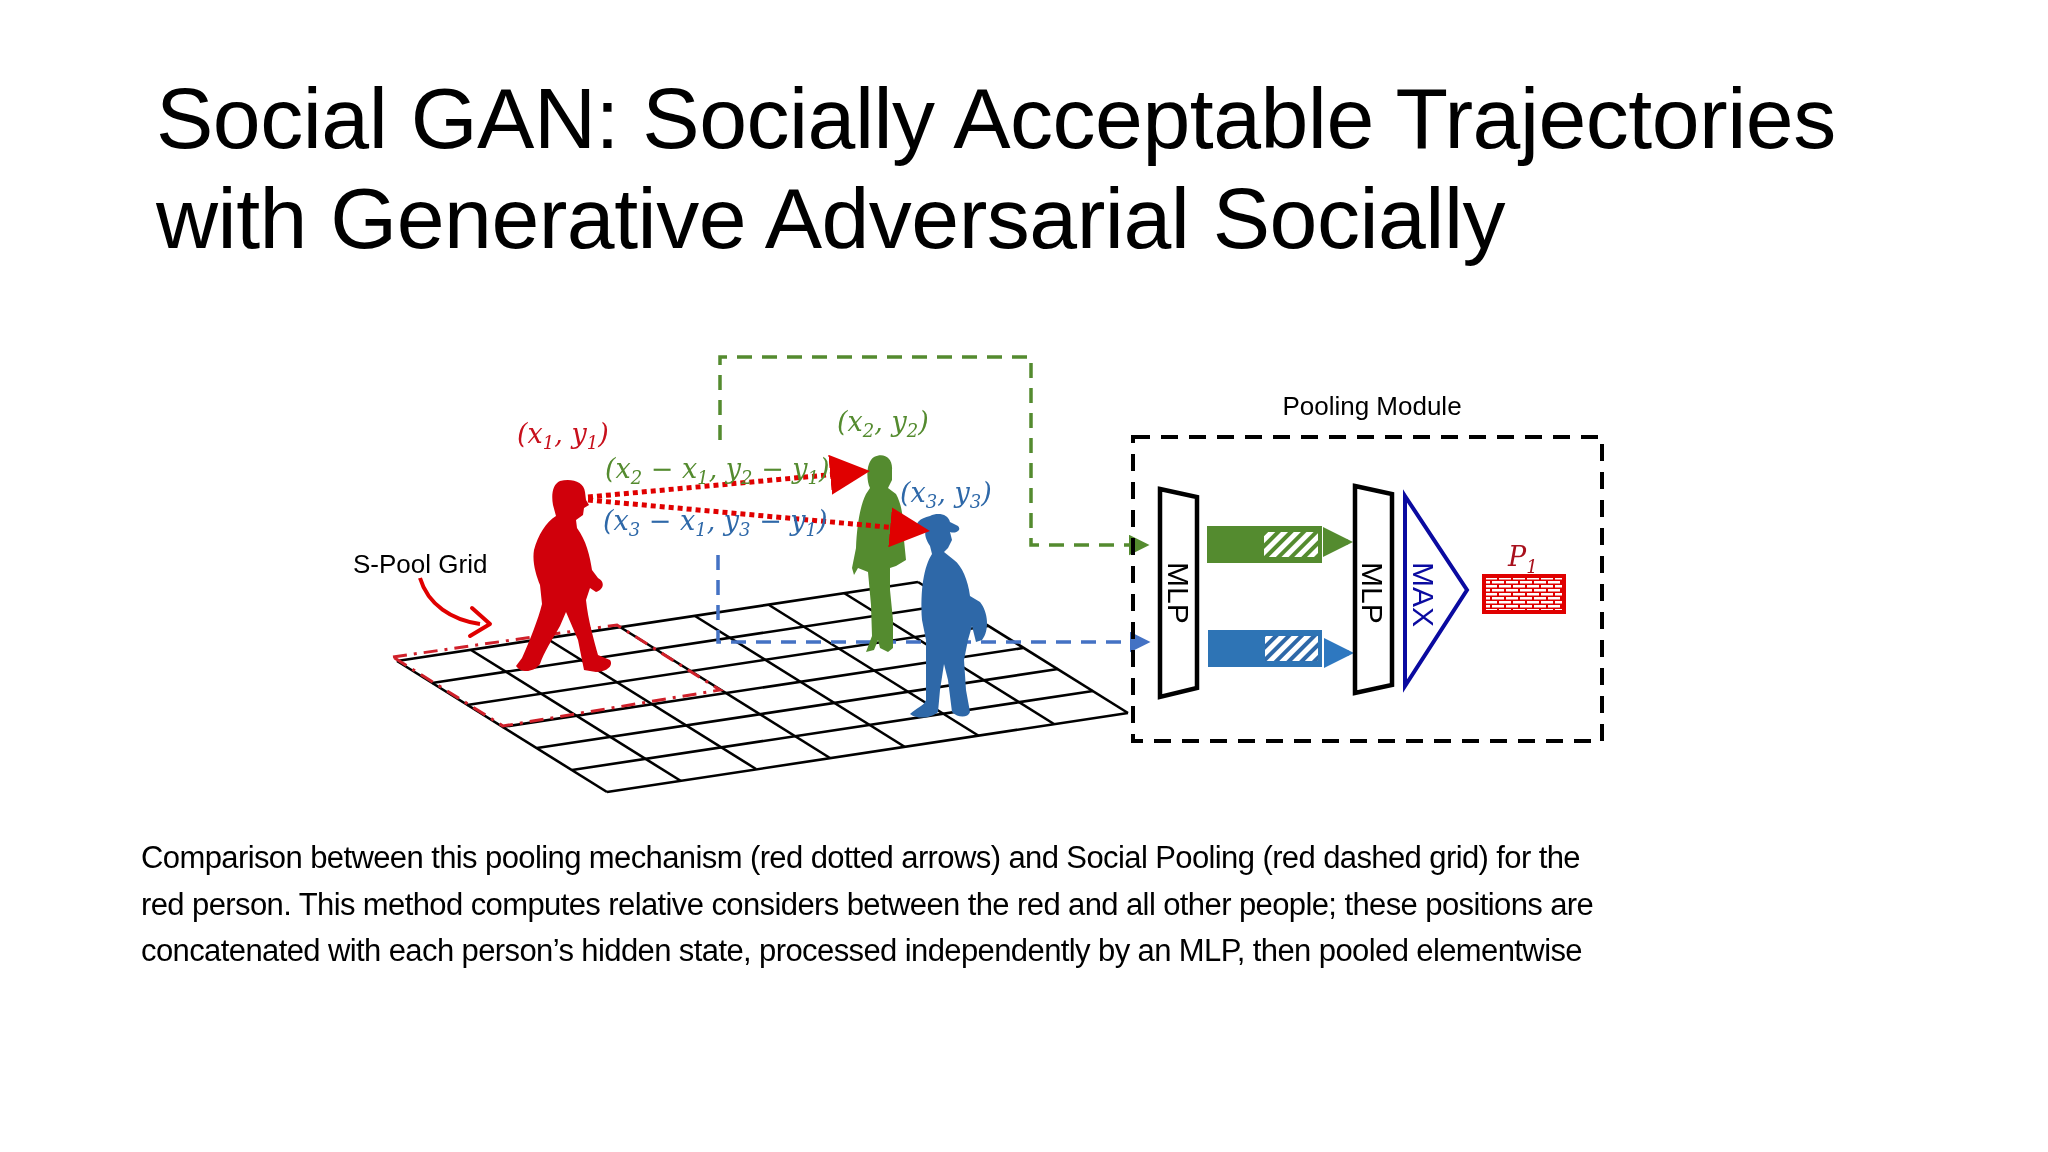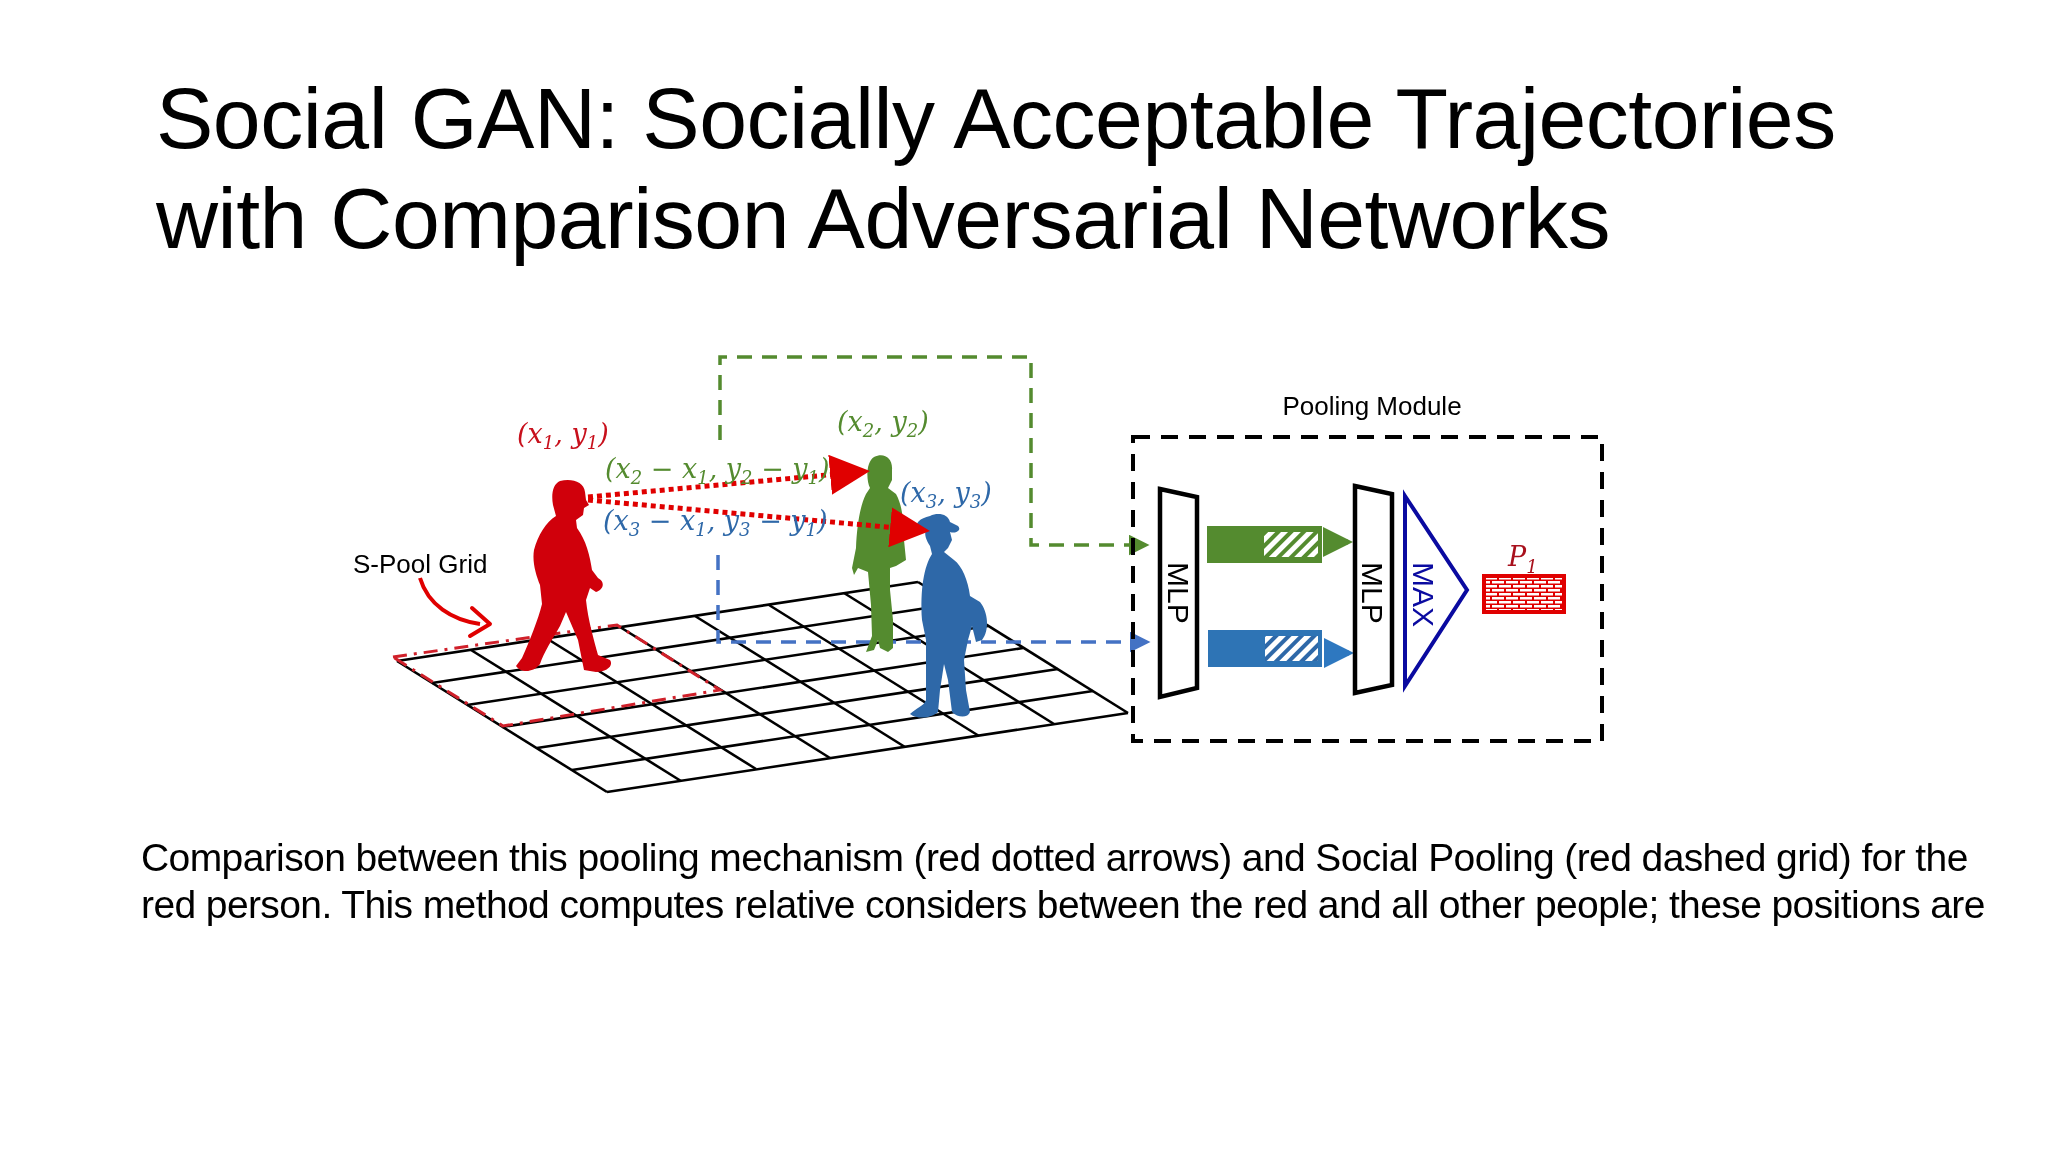--- a/index.html
+++ b/index.html
@@ -8,37 +8,37 @@
   .title {
     position: absolute; left: 156px; top: 68px; margin: 0;
     font-family: "Liberation Sans", sans-serif; font-weight: normal;
     font-size: 86px; line-height: 100px; color: #000000; letter-spacing: -0.5px;
     white-space: nowrap;
   }
   .title span { display: block; }
   .diagram { position: absolute; left: 0; top: 0; width: 2048px; height: 820px; }
   .caption {
     position: absolute; left: 141px; top: 835px; margin: 0;
-    font-family: "Liberation Sans", sans-serif; font-size: 39px; line-height: 46.5px;
+    font-family: "Liberation Sans", sans-serif; font-size: 31px; line-height: 46.5px;
     color: #000000; white-space: nowrap; letter-spacing: -0.6px;
   }
   .caption span { display: block; }
   .lbl-sans { font-family: "Liberation Sans", sans-serif; font-size: 26px; fill: #000; }
   .math { font-family: "DejaVu Serif", serif; font-style: italic; font-size: 27px; }
   .math-sub { font-size: 18px; }
   .vtext { font-family: "Liberation Sans", sans-serif; font-size: 30px; }
 </style>
 </head>
 <body>
 
 <div class="slide">
 
   <h1 class="title">
     <span>Social GAN: Socially Acceptable Trajectories</span>
-    <span>with Comparison Adversarial Networks</span>
+    <span>with Generative Adversarial Socially</span>
   </h1>
 
   <svg class="diagram" viewBox="0 0 2048 820" width="2048" height="820" xmlns="http://www.w3.org/2000/svg">
     <defs>
       <pattern id="hatch-green" patternUnits="userSpaceOnUse" width="9" height="9" patternTransform="rotate(45)">
         <rect width="9" height="9" fill="#ffffff"></rect>
         <rect width="4" height="9" fill="#548b2f"></rect>
       </pattern>
       <pattern id="hatch-blue" patternUnits="userSpaceOnUse" width="9" height="9" patternTransform="rotate(45)">
         <rect width="9" height="9" fill="#ffffff"></rect>
@@ -144,14 +144,15 @@
     <text class="vtext" transform="translate(1413,562) rotate(90)" fill="#0a0aa0">MAX</text>
 
     <text class="math" x="1508" y="566" fill="#a8101c" font-size="30"><tspan>P</tspan><tspan class="math-sub" dy="7">1</tspan></text>
     <rect x="1482" y="574" width="84" height="40" fill="#e00000"></rect>
     <rect x="1486" y="578" width="76" height="32" fill="url(#bricks)"></rect>
   </svg>
 
   <p class="caption">
     <span>Comparison between this pooling mechanism (red dotted arrows) and Social Pooling (red dashed grid) for the</span>
     <span>red person. This method computes relative considers between the red and all other people; these positions are</span>
+    <span>concatenated with each person’s hidden state, processed independently by an MLP, then pooled elementwise</span>
   </p>
 </div>
 
 </body></html>

